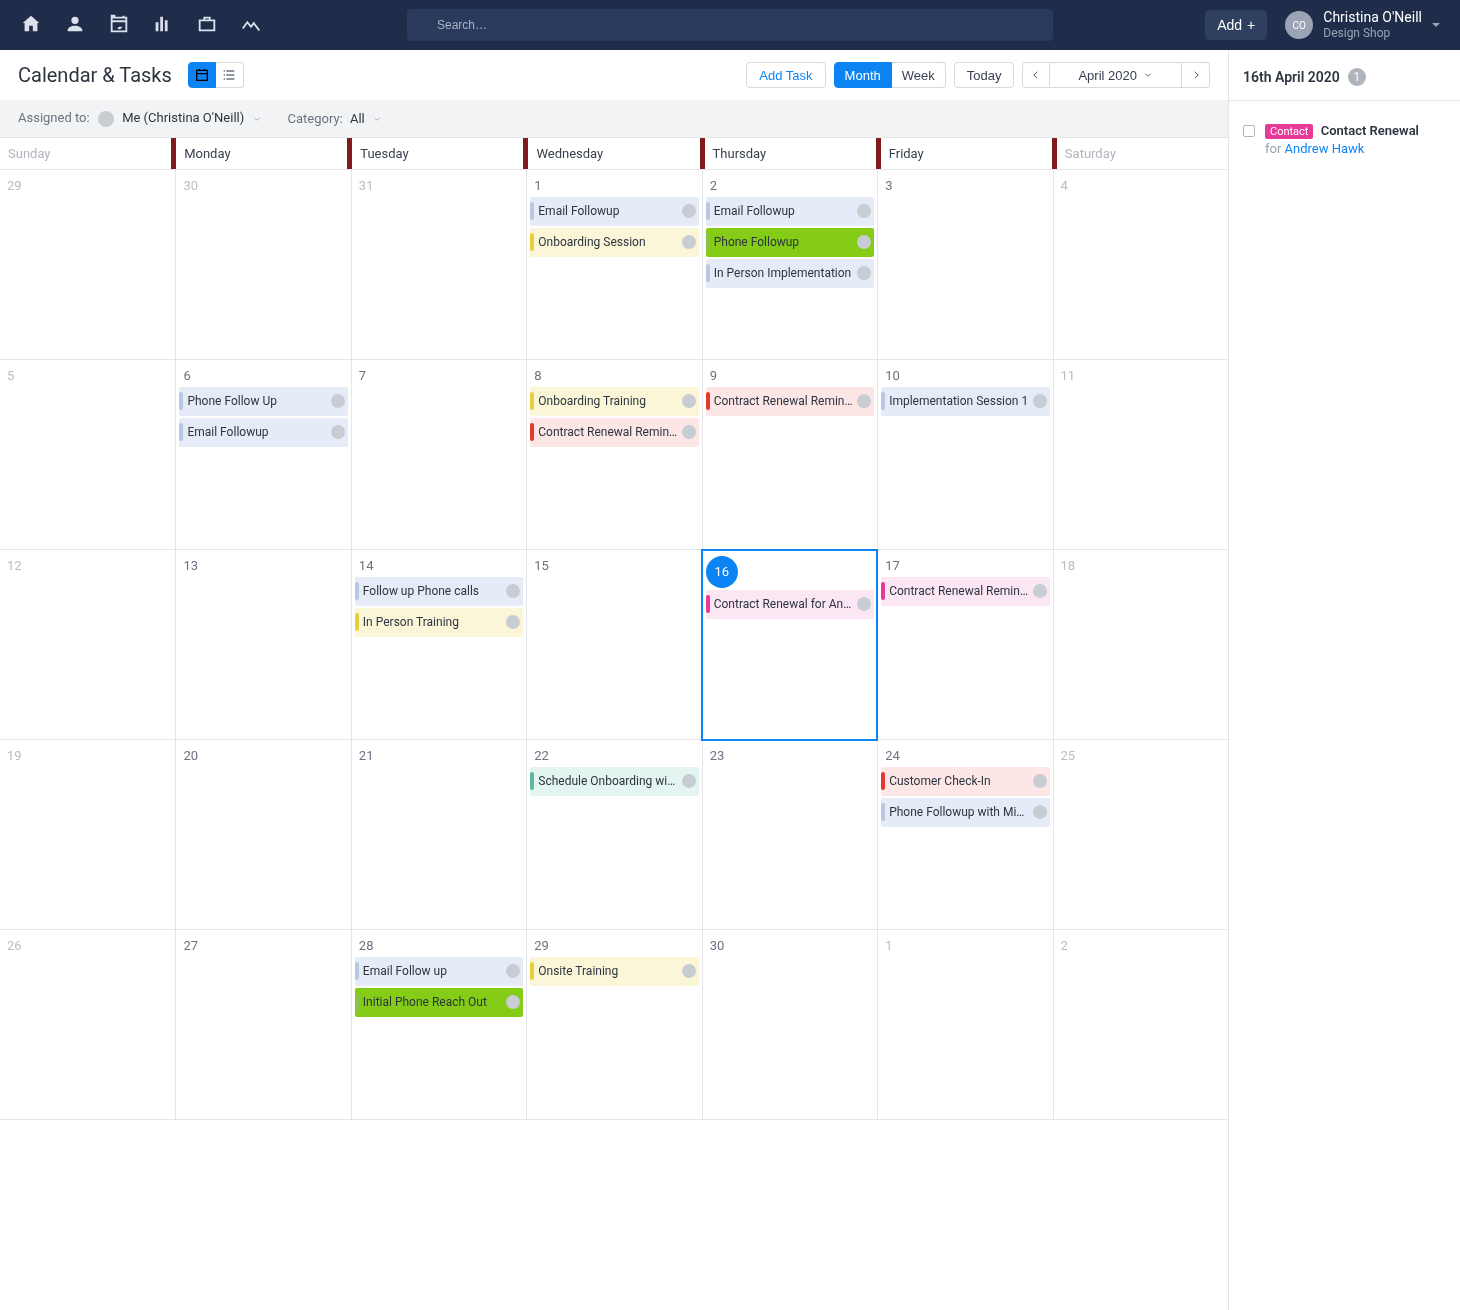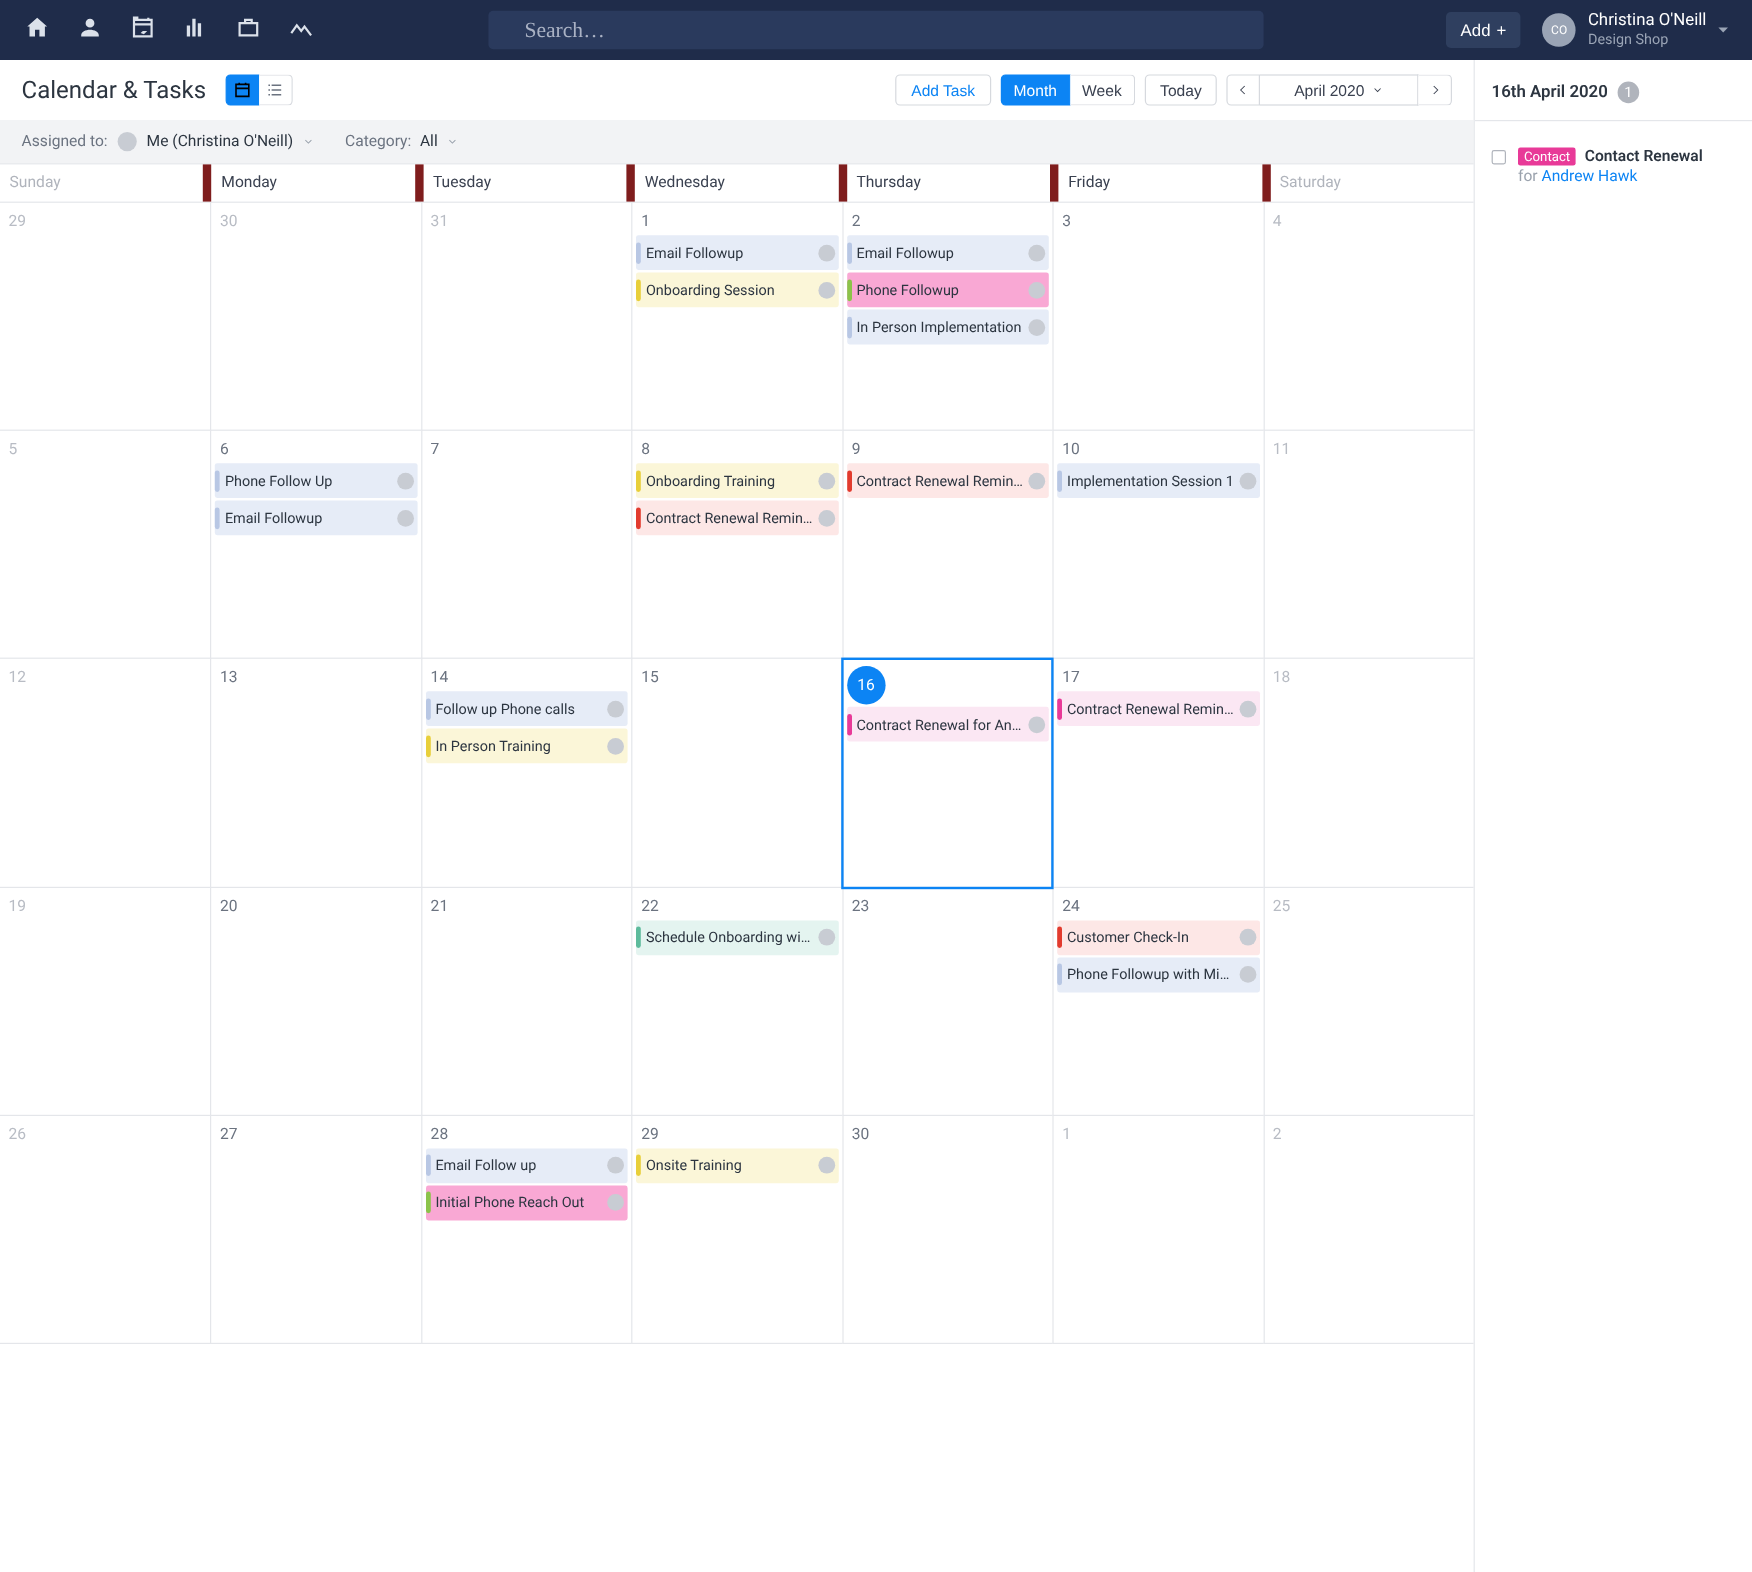--- a/index.html
+++ b/index.html
@@ -1,20 +1,20 @@
 <!DOCTYPE html>
 <html><head>
 <meta charset="utf-8">
 <style>
   * { box-sizing: border-box; margin: 0; padding: 0; }
   body { font-family: -apple-system, BlinkMacSystemFont, "Segoe UI", Roboto, Helvetica, Arial, sans-serif; font-size: 14px; color: #2c3540; background:#fff;}
   .topbar { background:#1f2c4a; height:50px; display:flex; align-items:center; padding:0 20px; color:#fff; gap:22px; position:relative;}
   .topbar .icons { display:flex; gap:22px; align-items:center; }
   .topbar .icons svg { width:22px; height:22px; fill:#dbe1ea; }
-  .search { position:absolute; left:50%; transform:translateX(-50%); width:646px; background:#2a3a5d; border:none; height:32px; border-radius:4px; color:#aab2c4; padding:0 10px 0 30px; font-size:18px;font-family:Liberation Serif, serif;}
+  .search { position:absolute; left:50%; transform:translateX(-50%); width:646px; background:#2a3a5d; border:none; height:32px; border-radius:4px; color:#aab2c4; padding:0 10px 0 30px; font-size:12px;}
   .search::placeholder{color:#aab2c4;}
   .search-wrap{position:absolute; left:50%; transform:translateX(-50%); width:610px; display:flex; align-items:center;}
   .search-wrap svg{position:absolute; left:10px; width:14px; height:14px; fill:#aab2c4;}
   .top-right{margin-left:auto; display:flex; align-items:center; gap:18px;justify-content:center;}
   .add-btn{background:#2f3f5f; color:#fff; border:none; height:30px; padding:0 12px; border-radius:4px; font-size:14px; display:flex; align-items:center; gap:5px;}
   .avatar{width:28px;height:28px;border-radius:50%;background:#9aa4b5;display:flex;align-items:center;justify-content:center;color:#fff;font-size:10px;}
   .userinfo{display:flex;align-items:center;gap:10px;}
   .userinfo .usertxt{line-height:1.2;}
   .userinfo .usertxt .u1{font-size:14px;color:#fff;}
   .userinfo .usertxt .u2{font-size:12px;color:#9aa4b5;}
@@ -48,39 +48,39 @@
   .navseg .arrow:first-child{border-radius:4px 0 0 4px;}
   .navseg .arrow:last-child{border-radius:0 4px 4px 0;border-left:none;}
   .navseg .mid{padding:0 28px;border-left:none;font-size:13px;display:flex;align-items:center;gap:6px;}
 
   .filter-bar{background:#f2f3f5;padding:10px 18px;display:flex;align-items:center;gap:26px;font-size:13px;color:#6b7380;}
   .filter-bar .val{color:#2c3540;text-align:center;}
   .filter-bar .mini-avatar{width:16px;height:16px;border-radius:50%;background:#c8ccd3;display:inline-block;vertical-align:middle;margin:0 5px;}
 
   .cal{flex:1;display:flex;flex-direction:column;min-height:0;}
   .cal-head{display:flex;border-top:1px solid #e4e6ea;border-bottom:1px solid #e4e6ea;}
-  .cal-head div{flex:1;padding:8px;font-size:13px;color:#3a4150;border-left:7px solid #7f1d1d;}
+  .cal-head div{flex:1;padding:8px;font-size:13px;color:#3a4150;border-left:5px solid #7f1d1d;}
   .cal-head div.muted{color:#b0b4bc;}
   .cal-head div:first-child{border-left:none;}
 
   .cal-body{flex:1;display:grid;grid-template-columns:repeat(7,1fr);grid-template-rows:repeat(6,1fr);}
   .cell{border-left:1px solid #e4e6ea;border-bottom:1px solid #e4e6ea;padding:6px 3px;display:flex;flex-direction:column;gap:2px;position:relative;min-width:0;}
   .cal-body .cell:nth-child(7n+1){border-left:none;}
   .daynum{font-size:13px;color:#6b7380;padding:2px 4px;align-self:flex-start;}
   .daynum.muted{color:#b8bcc4;}
   .daynum.today{background:#0c84f4;color:#fff;border-radius:50%;width:20px;height:20px;display:flex;align-items:center;justify-content:center;padding:16px;}
   .cell.selected{outline:2px solid #0c84f4;outline-offset:-1px;z-index:1;}
 
   .task{display:flex;align-items:center;height:29px;border-radius:2px;font-size:12px;padding:0 3px 0 0;gap:4px;min-width:0;}
   .task .stripe{width:4px;height:18px;border-radius:2px;flex:none;}
   .task .label{white-space:nowrap;overflow:hidden;text-overflow:ellipsis;flex:1;color:#2c3540;}
   .task .av{width:14px;height:14px;border-radius:50%;background:#c8ccd3;flex:none;}
   .t-blue{background:#e6ecf7;} .t-blue .stripe{background:#b8c7e4;}
   .t-yellow{background:#fbf6d8;} .t-yellow .stripe{background:#e8cf3a;}
-  .t-green{background:#f9a8d4;justify-content:flex-end;} .t-green .stripe{background:#8bc34a;}
+  .t-green{background:#84cc16;justify-content:flex-end;} .t-green .stripe{background:#8bc34a;}
   .t-red{background:#fde7e6;} .t-red .stripe{background:#e23b2e;}
   .t-pink{background:#fbe7f3;} .t-pink .stripe{background:#e83a98;}
   .t-aqua{background:#e4f4f0;} .t-aqua .stripe{background:#5dbb9c;}
 
   .side-date{font-size:14px;font-weight:600;display:flex;align-items:center;gap:8px;}
   .count-badge{background:#b0b4bc;color:#fff;border-radius:50%;width:18px;height:18px;display:flex;align-items:center;justify-content:center;font-size:12px;font-weight:400;}
   .side-task{margin-top:22px;display:flex;align-items:flex-start;gap:10px;font-size:13px;}
   .side-task .cb{width:12px;height:12px;border:1px solid #b0b4bc;border-radius:2px;margin-top:2px;flex:none;}
   .tag-contact{background:#e83a98;color:#fff;font-size:11px;padding:1px 5px;border-radius:2px;display:inline-block;}
   .side-task-link{color:#0c84f4;}

